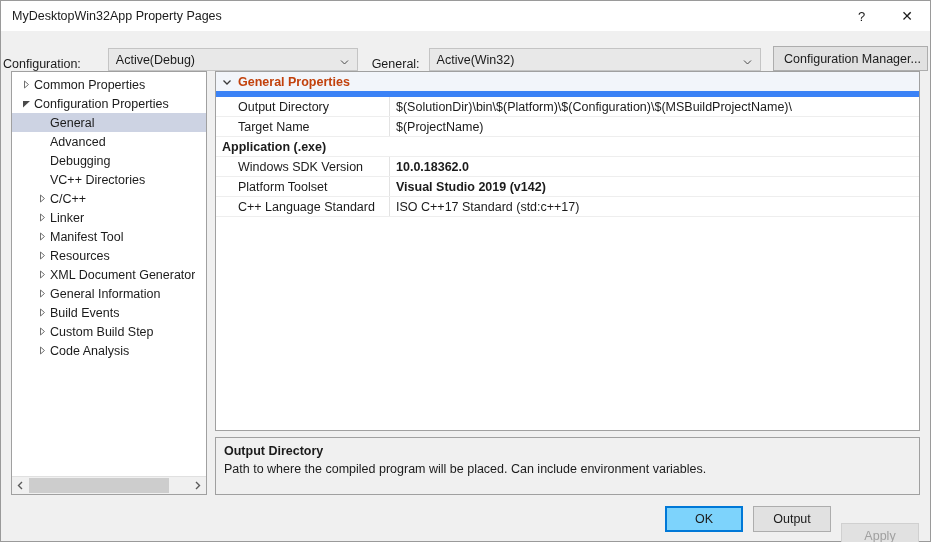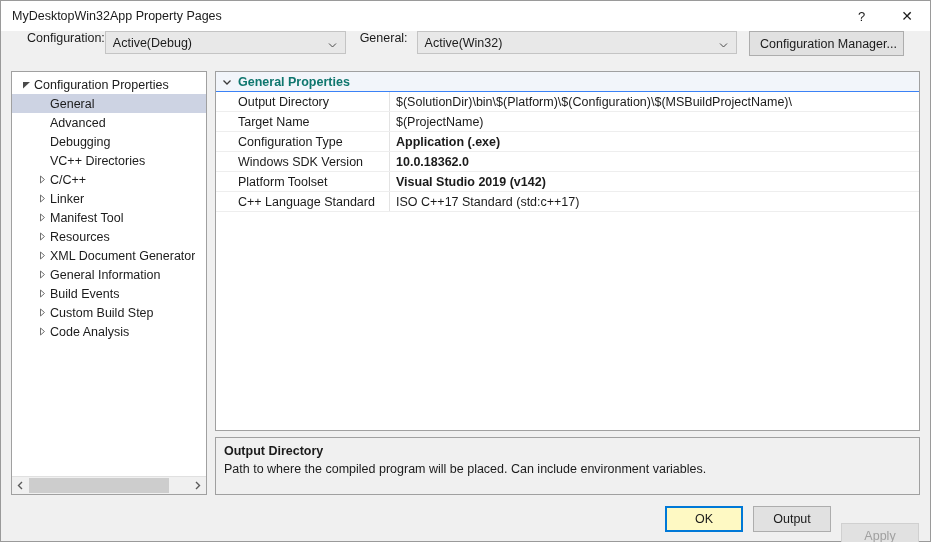--- a/index.html
+++ b/index.html
@@ -62,22 +62,22 @@
     background: transparent;
     border: none;
   }
   .title-btn.close { width: 46px; font-size: 14px; }
 
   
   .configbar {
     height: 40px;
     background: #f0f0f0;
     display: flex;
-    align-items: flex-start;
-    padding: 0 26px;
+    align-items: flex-end;
+    padding: 0 2px;
     flex: 0 0 auto;
     box-sizing: border-box;
   }
   .cfg-label {
     font-size: 12.5px;
     color: #1b1b1b;
     white-space: nowrap;
   }
   .combo {
     position: relative;
@@ -98,21 +98,21 @@
   }
   .combo .chev {
     position: absolute;
     right: 8px;
     top: 50%;
     transform: translateY(-50%);
     width: 9px;
     height: 9px;
     pointer-events: none;
   }
-  #combo-config { width: 260px; margin-left: 0; }
+  #combo-config { width: 260px; margin-left: 27px; }
   #combo-platform { width: 346px; margin-left: 9px; }
   .cfg-label.platform { margin-left: 14px; }
 
   .btn {
     height: 25px;
     background: #e1e1e1;
     border: 1px solid #adadad;
     box-sizing: border-box;
     font-family: "Liberation Sans", sans-serif;
     font-size: 12.5px;
@@ -222,23 +222,23 @@
     overflow: hidden;
     position: relative;
   }
   .grid-category {
     height: 19px;
     background: #f2f5fa;
     display: flex;
     align-items: center;
     font-weight: bold;
     font-size: 12.5px;
-    color: #0f766e;
-    cursor: default;
-    border-bottom: 1px solid #3b82f6;
+    color: #c2410c;
+    cursor: default;
+    border-bottom: 6px solid #3b82f6;
   }
   .cat-chev {
     width: 22px;
     flex: 0 0 22px;
     display: flex;
     align-items: center;
     justify-content: center;
   }
   .grid-row {
     height: 19px;
@@ -305,21 +305,21 @@
     box-sizing: border-box;
   }
   .footer .btn {
     width: 78px;
     height: 26px;
     padding: 0;
     text-align: center;
   }
   .btn-default {
     border: 2px solid #0078d7;
-    background: #fef9c3;
+    background: #7dd3fc;
   }
   .btn-disabled {
     color: #a0a0a0;
     background: #e1e1e1;
     border: 1px solid #d0d0d0;
     margin-top: 34px;
   }
 </style>
 </head>
 <body>
@@ -356,20 +356,29 @@
     <button class="btn" id="btn-config-manager">Configuration Manager...</button>
   </div>
 
   <div class="body-area">
 
     <div class="tree-panel">
       <div class="tree-scroll" id="tree-list">
           <div class="tree-item">
             <span style="width: 6px; flex: 0 0 auto;"></span>
             <span class="tw-expander">
+              <svg width="7" height="9" viewBox="0 0 7 9">
+                <path d="M1.5 1 L5.5 4.5 L1.5 8 Z" fill="none" stroke="#707070" stroke-width="1"></path>
+              </svg>
+            </span>
+            <span class="tw-label">Common Properties</span>
+          </div>
+          <div class="tree-item">
+            <span style="width: 6px; flex: 0 0 auto;"></span>
+            <span class="tw-expander">
               <svg width="9" height="9" viewBox="0 0 9 9">
                 <path d="M1 2 L8 2 L1 8.5 Z" fill="#4a4a4a"></path>
               </svg>
             </span>
             <span class="tw-label">Configuration Properties</span>
           </div>
           <div class="tree-item selected">
             <span style="width: 22px; flex: 0 0 auto;"></span>
             <span class="tw-expander"></span>
             <span class="tw-label">General</span>
@@ -501,21 +510,20 @@
         <div id="grid-rows">
             <div class="grid-row">
               <div class="rname">Output Directory</div>
               <div class="rval">$(SolutionDir)\bin\$(Platform)\$(Configuration)\$(MSBuildProjectName)\</div>
             </div>
             <div class="grid-row">
               <div class="rname">Target Name</div>
               <div class="rval">$(ProjectName)</div>
             </div>
             <div class="grid-row">
-              <div class="rname">Configuration Type</div>
               <div class="rval bold">Application (.exe)</div>
             </div>
             <div class="grid-row">
               <div class="rname">Windows SDK Version</div>
               <div class="rval bold">10.0.18362.0</div>
             </div>
             <div class="grid-row">
               <div class="rname">Platform Toolset</div>
               <div class="rval bold">Visual Studio 2019 (v142)</div>
             </div>

